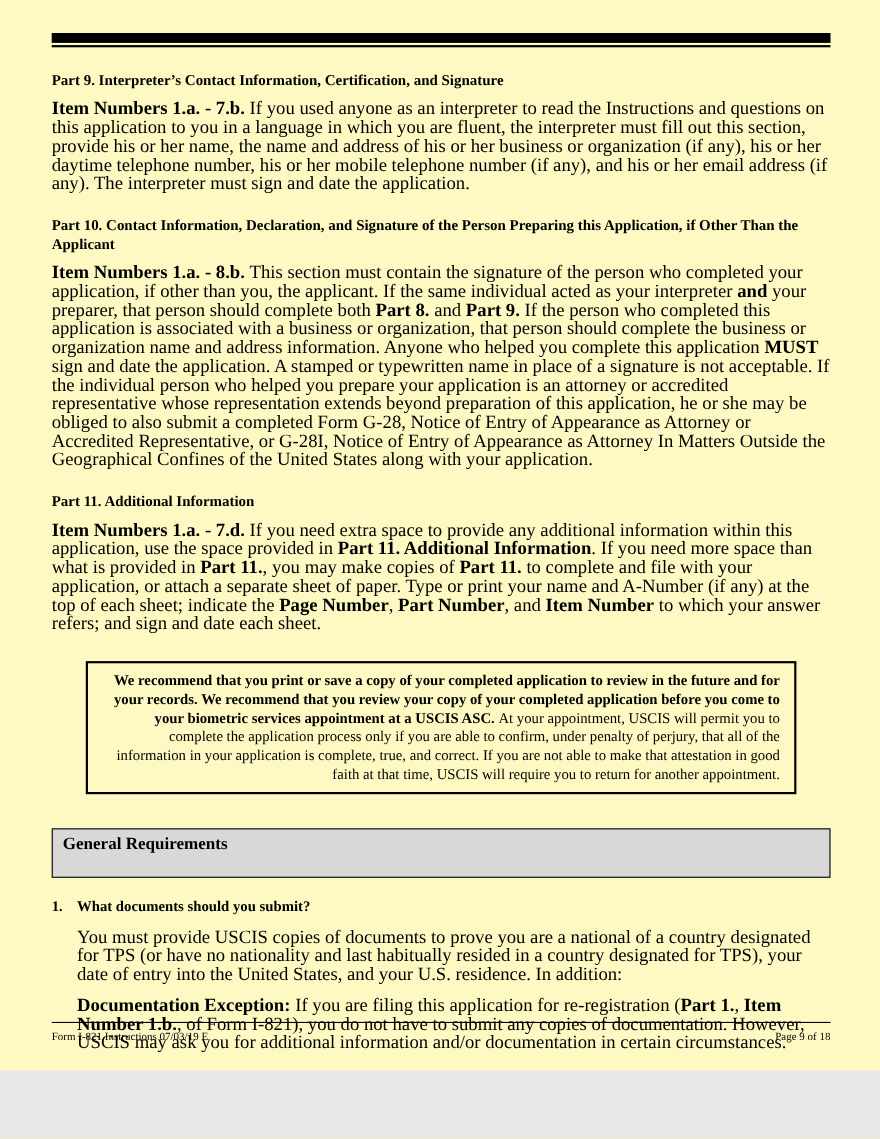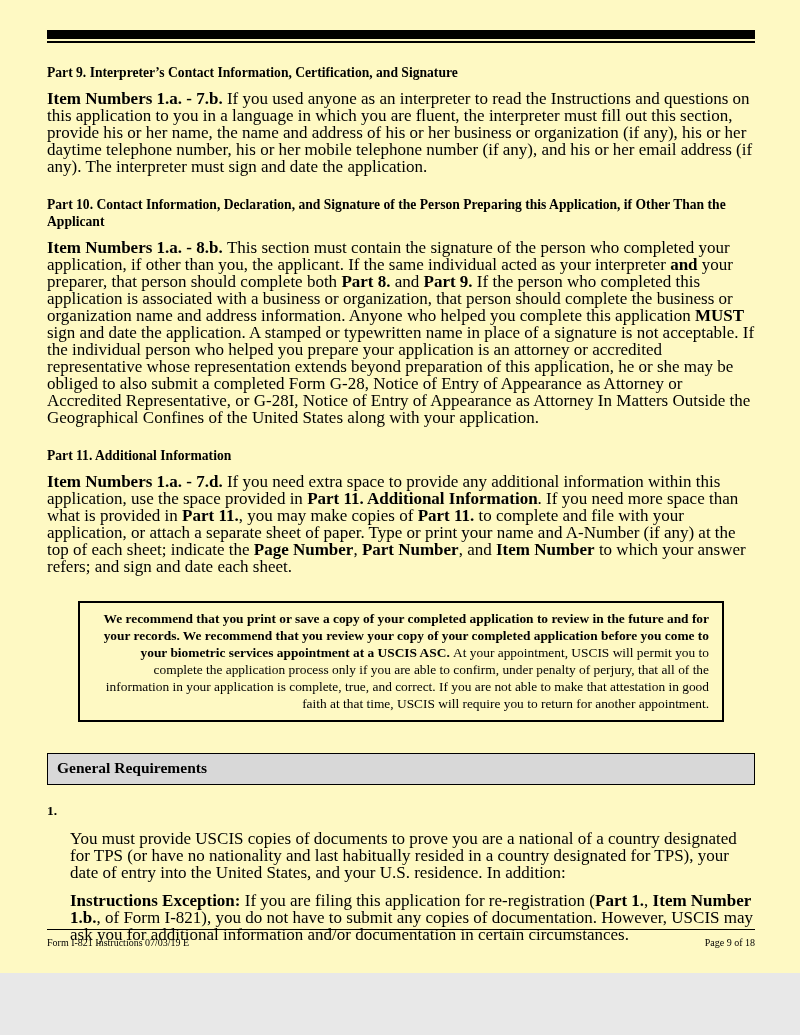--- a/index.html
+++ b/index.html
@@ -39,21 +39,21 @@
     font-size:13.4px; line-height:17px;
   }
 
   .section-bar {
     margin-top:31px;
     background:#d8d8d8;
     border:1px solid #000;
     font-weight:bold;
     font-size:15.5px;
     line-height:19px;
-    padding:4px 9px 7px;
+    padding:4px 9px 20px;
   }
 
   .qa-item {
     display:flex;
     margin-top:17px;
     font-size:13.4px; line-height:17px;
     font-weight:bold;
   }
   .q-num { flex:0 0 23px; }
 
@@ -91,25 +91,26 @@
   <div class="body-text"><b>Item Numbers 1.a. - 7.d.  </b>If you need extra space to provide any additional information within this application, use the space provided in <b>Part 11. Additional Information</b>.  If you need more space than what is provided in <b>Part 11.</b>, you may make copies of <b>Part 11.</b> to complete and file with your application, or attach a separate sheet of paper.  Type or print your name and A-Number (if any) at the top of each sheet; indicate the <b>Page Number</b>, <b>Part Number</b>, and <b>Item Number</b> to which your answer refers; and sign and date each sheet.</div>
 
   <div class="rec-box">
     <span><b>We recommend that you print or save a copy of your completed application to review in the future and for your records.  We recommend that you review your copy of your completed application before you come to your biometric services appointment at a USCIS ASC.  </b>At your appointment, USCIS will permit you to complete the application process only if you are able to confirm, under penalty of perjury, that all of the information in your application is complete, true, and correct.  If you are not able to make that attestation in good faith at that time, USCIS will require you to return for another appointment.</span>
   </div>
 
   <div class="section-bar">General Requirements</div>
 
   <div class="qa-item">
     <span class="q-num">1.</span>
+    <span class="q-text">What documents should you submit?</span>
   </div>
 
 
   <div class="body-text indent para-gap">You must provide USCIS copies of documents to prove you are a national of a country designated for TPS (or have no nationality and last habitually resided in a country designated for TPS), your date of entry into the United States, and your U.S. residence.  In addition:</div>
 
-  <div class="body-text indent para-gap"><b>Instructions Exception:</b>  If you are filing this application for re-registration (<b>Part 1.</b>, <b>Item Number 1.b.</b>, of Form I-821), you do not have to submit any copies of documentation.  However, USCIS may ask you for additional information and/or documentation in certain circumstances.</div>
+  <div class="body-text indent para-gap"><b>Documentation Exception:</b>  If you are filing this application for re-registration (<b>Part 1.</b>, <b>Item Number 1.b.</b>, of Form I-821), you do not have to submit any copies of documentation.  However, USCIS may ask you for additional information and/or documentation in certain circumstances.</div>
 
   <div class="footer">
     <span>Form I-821 Instructions   07/03/19 E</span>
     <span>Page 9 of 18</span>
   </div>
 
 </div>
 
 </body></html>

